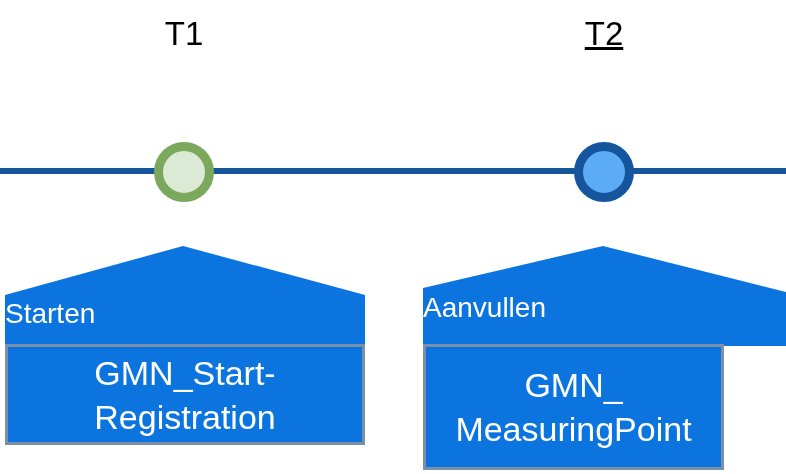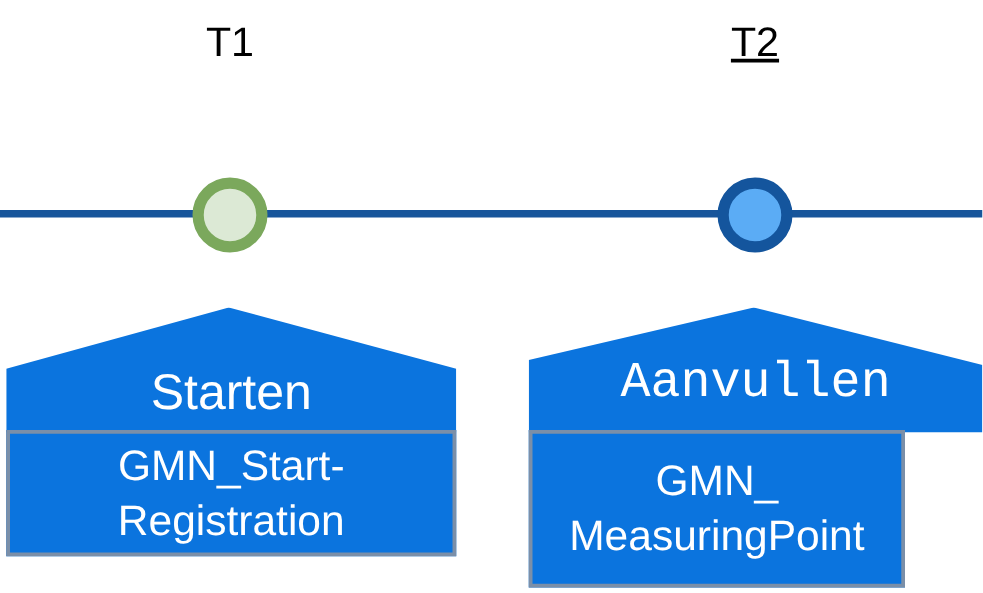--- a/index.html
+++ b/index.html
@@ -70,23 +70,22 @@
     left: 0;
     top: 0;
     width: 100%;
     height: 100%;
   }
   .node-banner svg { display: block; width: 100%; height: 100%; }
 
   .node-banner-label {
     position: absolute;
     width: 100%;
-    text-align: center;
     color: #ffffff;
-    font-size: 40px;
+    font-size: 28px;
     line-height: 40px;
     white-space: nowrap;
   }
 
   .node-ellipsis {
     position: absolute;
     color: #2b2b2b;
     font-size: 34px;
     line-height: 20px;
     letter-spacing: 2px;
@@ -109,21 +108,21 @@
   }
   .node-body-label { display: block; width: 100%; }
 
   
   .node-start          { left: 5px;  top: 246px; width: 360px; height: 100px; }
   .node-start .node-banner-label { left: 0; top: 48px; }
   .node-body-start     { left: 5px;  top: 344px; width: 360px; height: 101px; }
 
   
   .node-fill           { left: 423px; top: 246px; width: 363px; height: 100px; }
-  .node-fill .node-banner-label { left: 0; top: 42px; font-family: Liberation Mono, monospace; }
+  .node-fill .node-banner-label { left: 0; top: 42px; }
   .node-fill .node-ellipsis { left: 265px; top: 84px; }
   .node-body-fill      { left: 423px; top: 344px; width: 301px; height: 126px; }
 </style>
 </head>
 <body>
 
 <div id="canvas">
 
   <div class="timeline-axis"></div>
 

